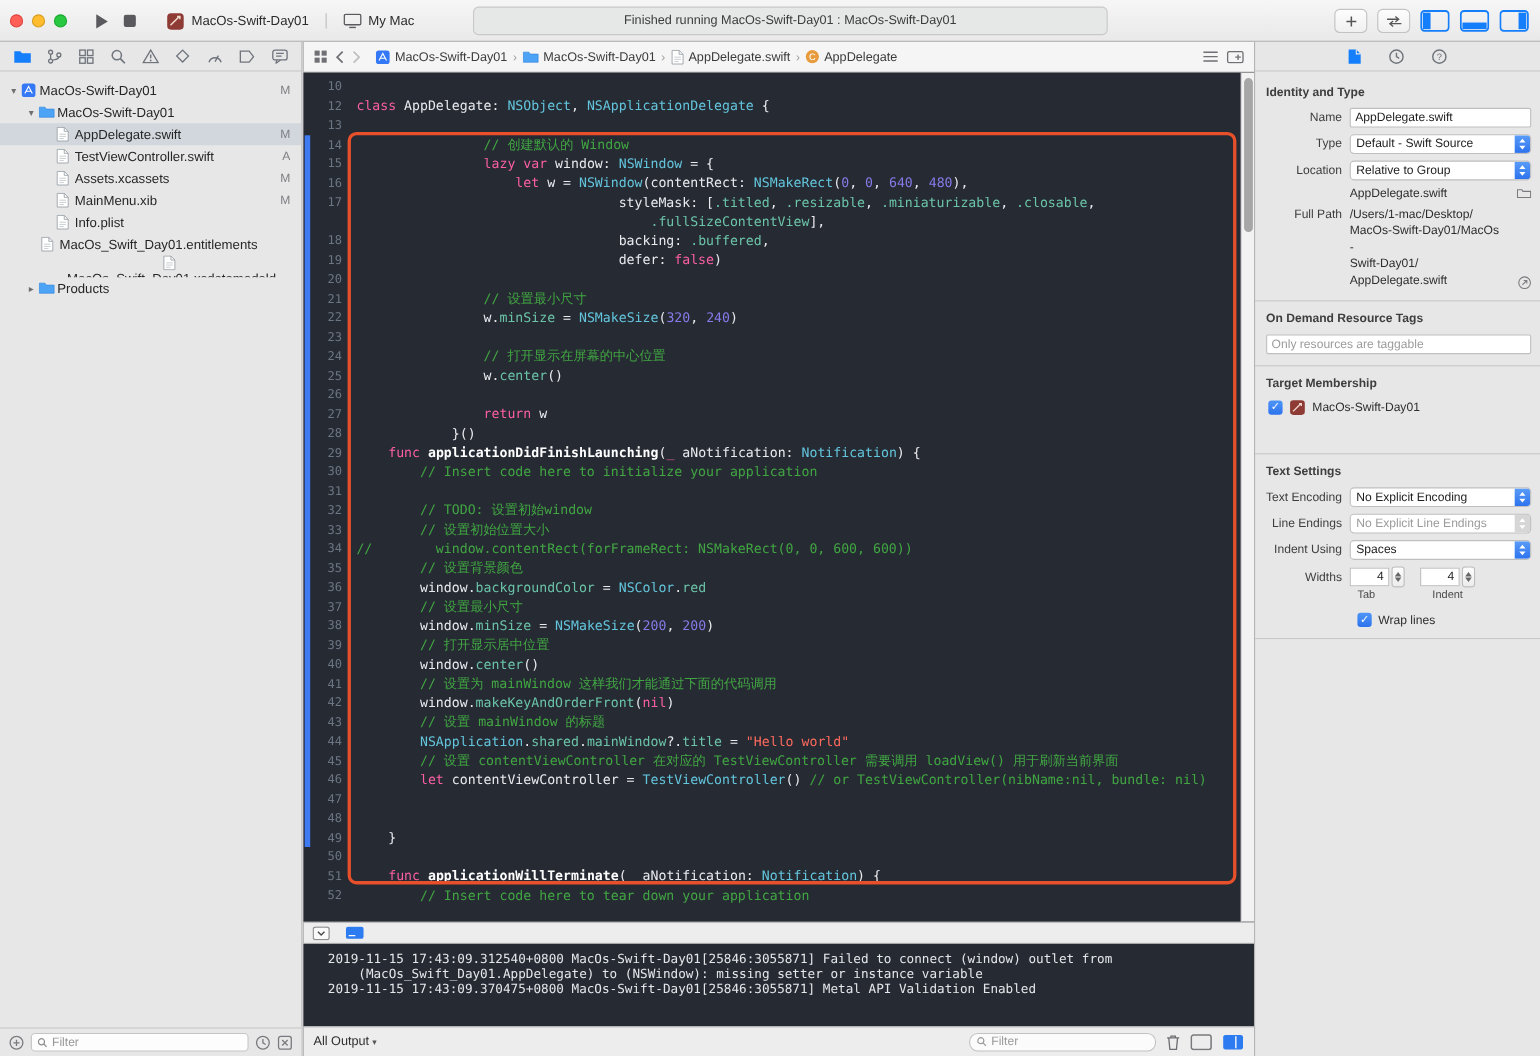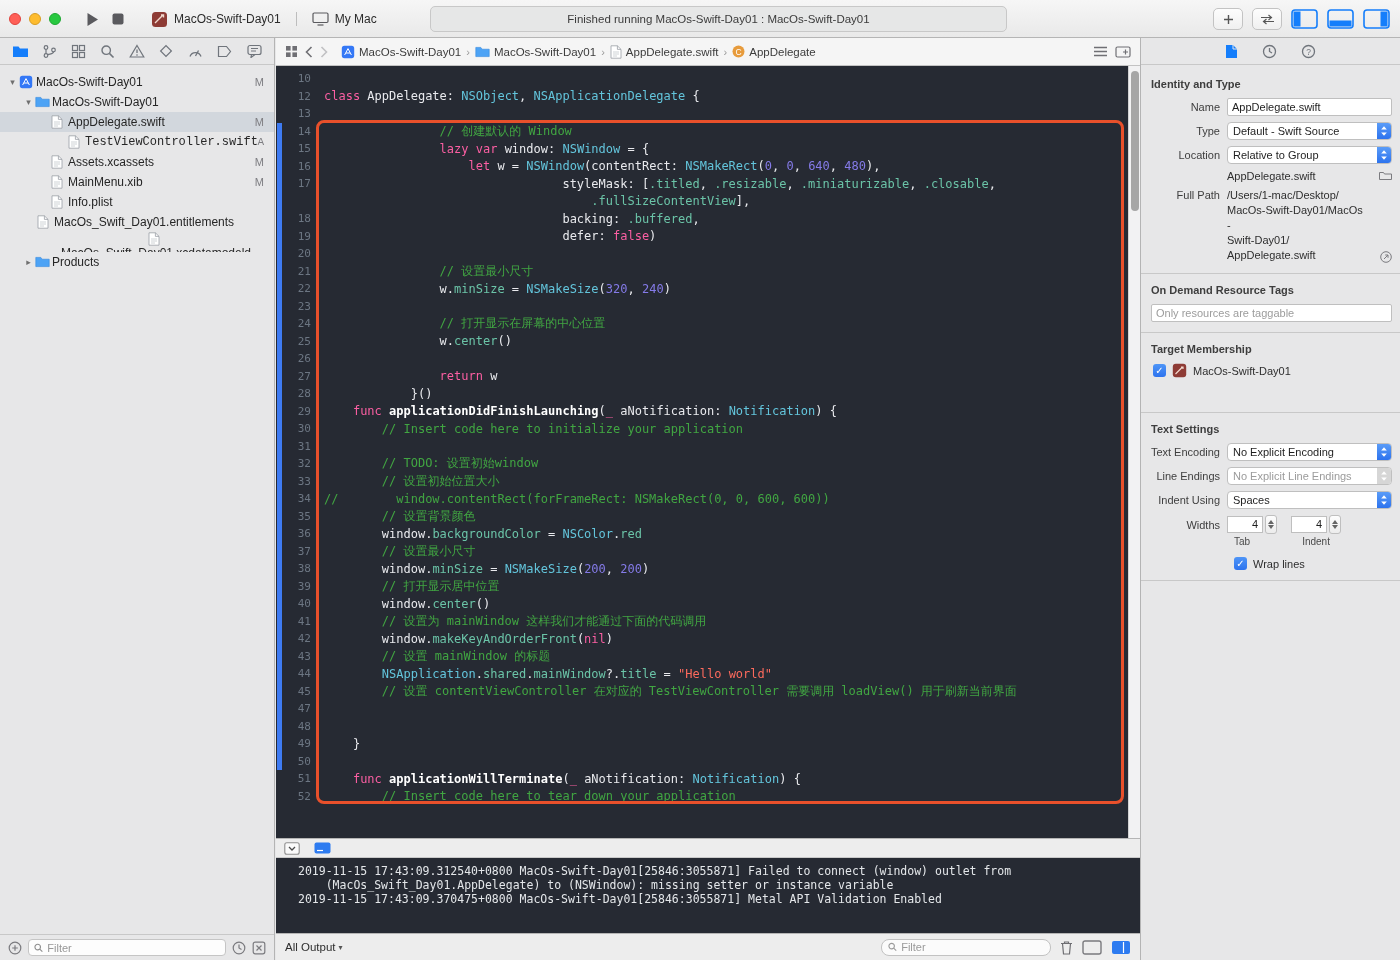--- a/index.html
+++ b/index.html
@@ -278,21 +278,21 @@
           <span class="ticon">
             <svg width="12" height="14" viewBox="0 0 12 14">
               <path d="M1 0.8h6.4L11 4.4v8.8H1z" fill="#FFFFFF" stroke="#9AA0A6" stroke-width="0.8"></path>
               <path d="M7.4 0.8v3.6H11" fill="none" stroke="#9AA0A6" stroke-width="0.8"></path>
               <path d="M3 7h6M3 9h6M3 11h4" stroke="#C3C8CC" stroke-width="0.8"></path>
             </svg>
           </span>
           <span class="tlabel">AppDelegate.swift</span>
           <span class="badge">M</span>
         </div>
-        <div class="tree-row" style="padding-left: 55px; font-family: Liberation Mono, monospace;">
+        <div class="tree-row" style="padding-left: 38px;">
           <span class="disc"></span>
           <span class="ticon">
             <svg width="12" height="14" viewBox="0 0 12 14">
               <path d="M1 0.8h6.4L11 4.4v8.8H1z" fill="#FFFFFF" stroke="#9AA0A6" stroke-width="0.8"></path>
               <path d="M7.4 0.8v3.6H11" fill="none" stroke="#9AA0A6" stroke-width="0.8"></path>
               <path d="M3 7h6M3 9h6M3 11h4" stroke="#C3C8CC" stroke-width="0.8"></path>
             </svg>
           </span>
           <span class="tlabel">TestViewController.swift</span>
           <span class="badge">A</span>
@@ -502,20 +502,21 @@
           <div class="code-row"><span class="ln">36</span><span class="cl"><span class="tok-w">        window.</span><span class="tok-p">backgroundColor</span><span class="tok-w"> = </span><span class="tok-t">NSColor</span><span class="tok-w">.</span><span class="tok-p">red</span></span></div>
           <div class="code-row"><span class="ln">37</span><span class="cl"><span class="tok-c">        // 设置最小尺寸</span></span></div>
           <div class="code-row"><span class="ln">38</span><span class="cl"><span class="tok-w">        window.</span><span class="tok-p">minSize</span><span class="tok-w"> = </span><span class="tok-t">NSMakeSize</span><span class="tok-w">(</span><span class="tok-n">200</span><span class="tok-w">, </span><span class="tok-n">200</span><span class="tok-w">)</span></span></div>
           <div class="code-row"><span class="ln">39</span><span class="cl"><span class="tok-c">        // 打开显示居中位置</span></span></div>
           <div class="code-row"><span class="ln">40</span><span class="cl"><span class="tok-w">        window.</span><span class="tok-p">center</span><span class="tok-w">()</span></span></div>
           <div class="code-row"><span class="ln">41</span><span class="cl"><span class="tok-c">        // 设置为 mainWindow 这样我们才能通过下面的代码调用</span></span></div>
           <div class="code-row"><span class="ln">42</span><span class="cl"><span class="tok-w">        window.</span><span class="tok-p">makeKeyAndOrderFront</span><span class="tok-w">(</span><span class="tok-k">nil</span><span class="tok-w">)</span></span></div>
           <div class="code-row"><span class="ln">43</span><span class="cl"><span class="tok-c">        // 设置 mainWindow 的标题</span></span></div>
           <div class="code-row"><span class="ln">44</span><span class="cl"><span class="tok-w">        </span><span class="tok-t">NSApplication</span><span class="tok-w">.</span><span class="tok-p">shared</span><span class="tok-w">.</span><span class="tok-p">mainWindow</span><span class="tok-w">?.</span><span class="tok-p">title</span><span class="tok-w"> = </span><span class="tok-s">"Hello world"</span></span></div>
           <div class="code-row"><span class="ln">45</span><span class="cl"><span class="tok-c">        // 设置 contentViewController 在对应的 TestViewController 需要调用 loadView() 用于刷新当前界面</span></span></div>
+          <div class="code-row"><span class="ln">46</span><span class="cl"><span class="tok-w">        </span><span class="tok-k">let</span><span class="tok-w"> contentViewController = </span><span class="tok-t">TestViewController</span><span class="tok-w">() </span><span class="tok-c">// or TestViewController(nibName:nil, bundle: nil)</span></span></div>
           <div class="code-row"><span class="ln">47</span></div>
           <div class="code-row"><span class="ln">48</span><span class="cl"></span></div>
           <div class="code-row"><span class="ln">49</span><span class="cl"><span class="tok-w">    }</span></span></div>
           <div class="code-row"><span class="ln">50</span><span class="cl"></span></div>
           <div class="code-row"><span class="ln">51</span><span class="cl"><span class="tok-w">    </span><span class="tok-k">func</span><span class="tok-w"> </span><span class="tok-fn">applicationWillTerminate</span><span class="tok-w">(</span><span class="tok-k">_</span><span class="tok-w"> aNotification: </span><span class="tok-t">Notification</span><span class="tok-w">) {</span></span></div>
           <div class="code-row"><span class="ln">52</span><span class="cl"><span class="tok-c">        // Insert code here to tear down your application</span></span></div>
         </div>
       <div class="annotation-box" id="annotation-box" style="top: 53.5px; height: 684.5px;"></div>
       <div class="scrollstrip">
         <div class="scrollthumb"></div>

